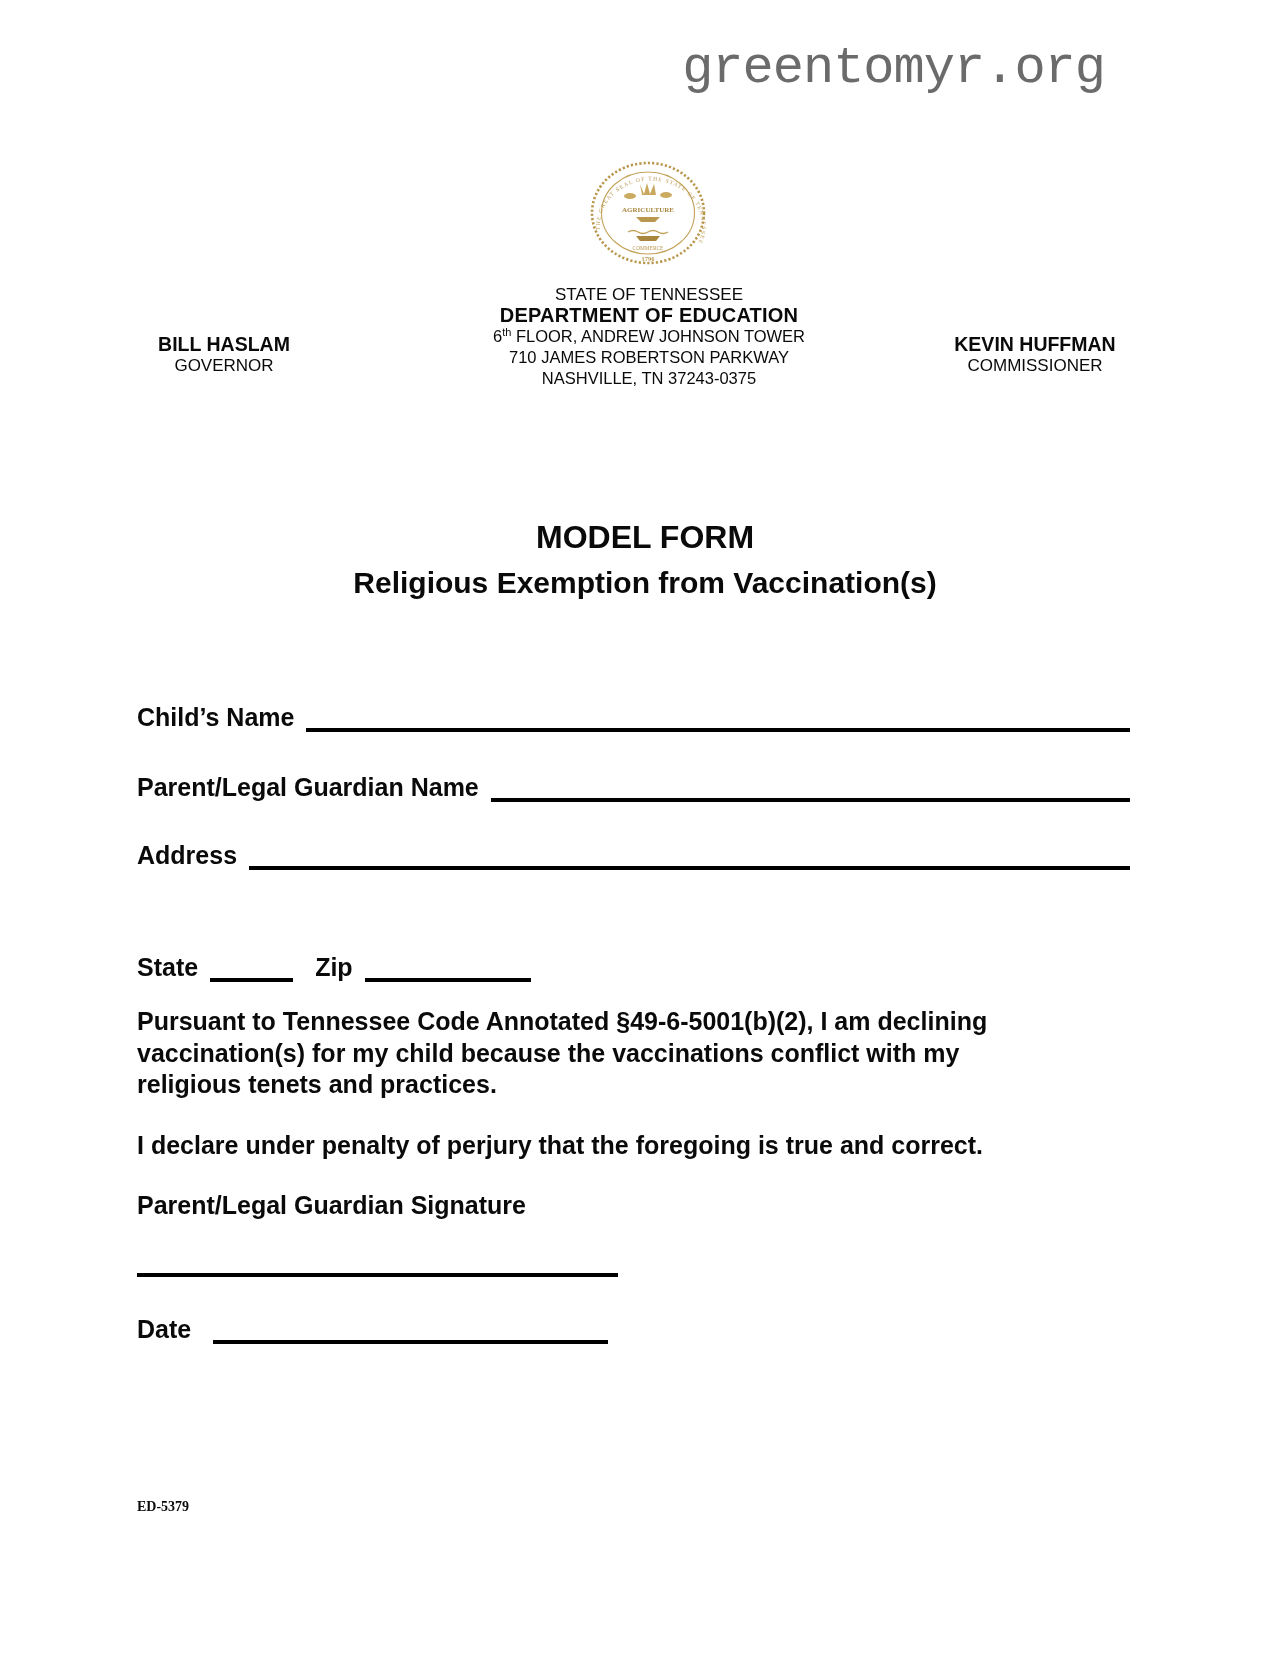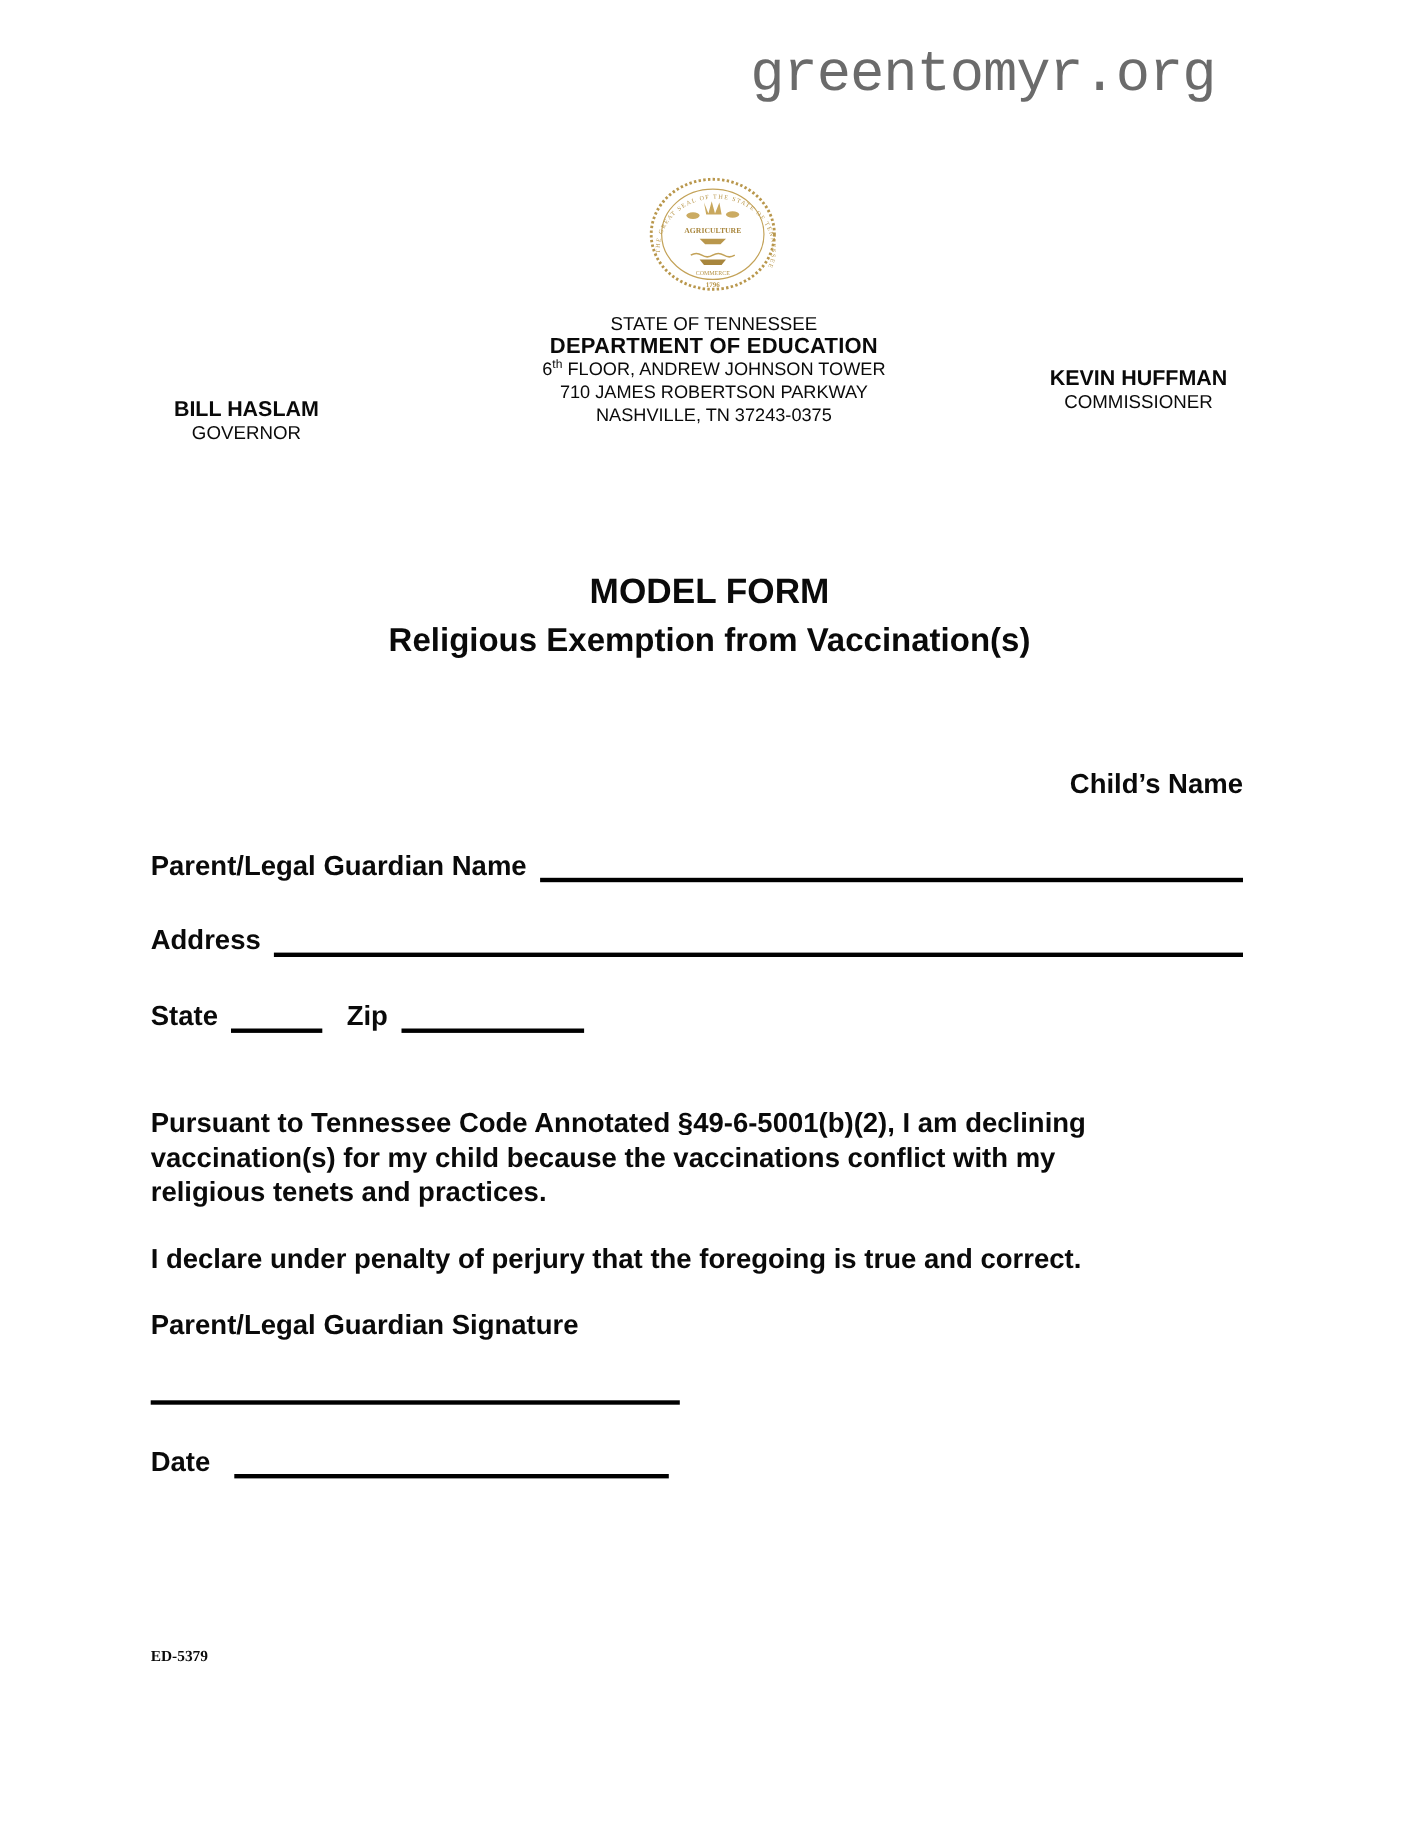--- a/index.html
+++ b/index.html
@@ -26,21 +26,21 @@
     position:absolute;left:0;top:284px;width:1282px;
     text-align:center;line-height:21px;font-size:16.5px;
     transform:translateX(8px);
   }
   .hdr .state{font-size:17px;}
   .hdr .dept{font-size:20px;font-weight:bold;letter-spacing:.2px;}
   .hdr sup{font-size:11px;vertical-align:super;line-height:0;}
   .official{position:absolute;width:220px;text-align:center;top:334px;line-height:21px;}
   .official .nm{font-size:19.5px;font-weight:bold;}
   .official .ttl{font-size:17px;}
-  .gov{left:114px;margin-top:28px;}
+  .gov{left:114px;}
   .comm{left:925px;}
   
   .title{
     position:absolute;left:0;top:514px;width:1290px;
     text-align:center;font-weight:bold;line-height:46px;
   }
   .title .t1{font-size:32px;}
   .title .t2{font-size:30px;}
   
   .row{
@@ -112,36 +112,36 @@
   <div class="official comm">
     <div class="nm">KEVIN HUFFMAN</div>
     <div class="ttl">COMMISSIONER</div>
   </div>
 
   <div class="title">
     <div class="t1">MODEL FORM</div>
     <div class="t2">Religious Exemption from Vaccination(s)</div>
   </div>
 
-  <div class="row" style="top:698px;flex-direction:column;">
+  <div class="row" style="top:698px;">
     <span>Child’s Name</span>
     <span class="blank grow"></span>
   </div>
 
   <div class="row" style="top:836px;">
     <span>Address</span>
     <span class="blank grow"></span>
   </div>
 
   <div class="row" style="top:768px;">
     <span>Parent/Legal Guardian Name</span>
     <span class="blank grow"></span>
   </div>
 
-  <div class="row" style="top:905px;">
+  <div class="row" style="top:948px;">
     <span>State</span>
     <span class="blank" style="width:83px;margin-left:12px;"></span>
     <span style="margin-left:22px;">Zip</span>
     <span class="blank" style="width:166px;margin-left:12px;"></span>
   </div>
 
   <div class="para" style="top:1006px;">
     <div>Pursuant to Tennessee Code Annotated §49-6-5001(b)(2), I am declining</div>
     <div>vaccination(s) for my child because the vaccinations conflict with my</div>
     <div>religious tenets and practices.</div>

